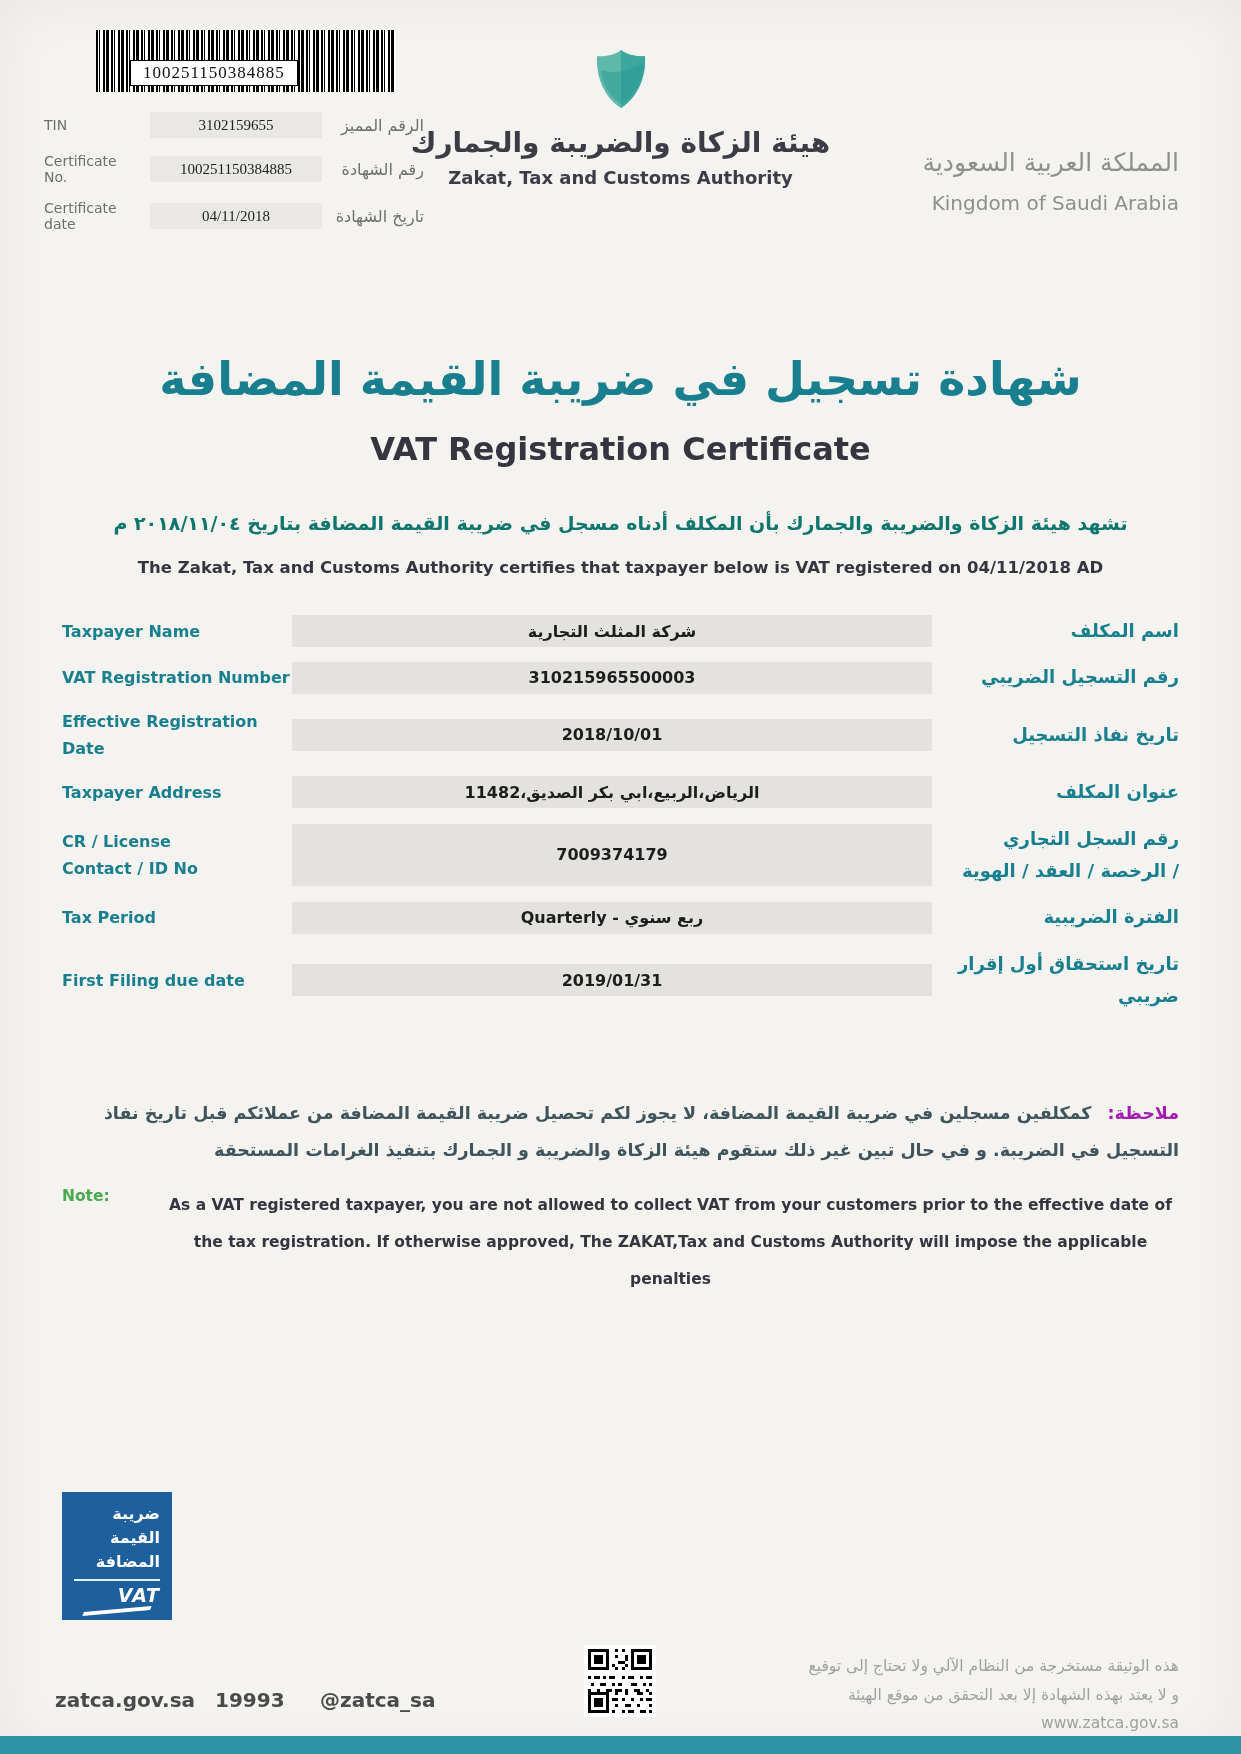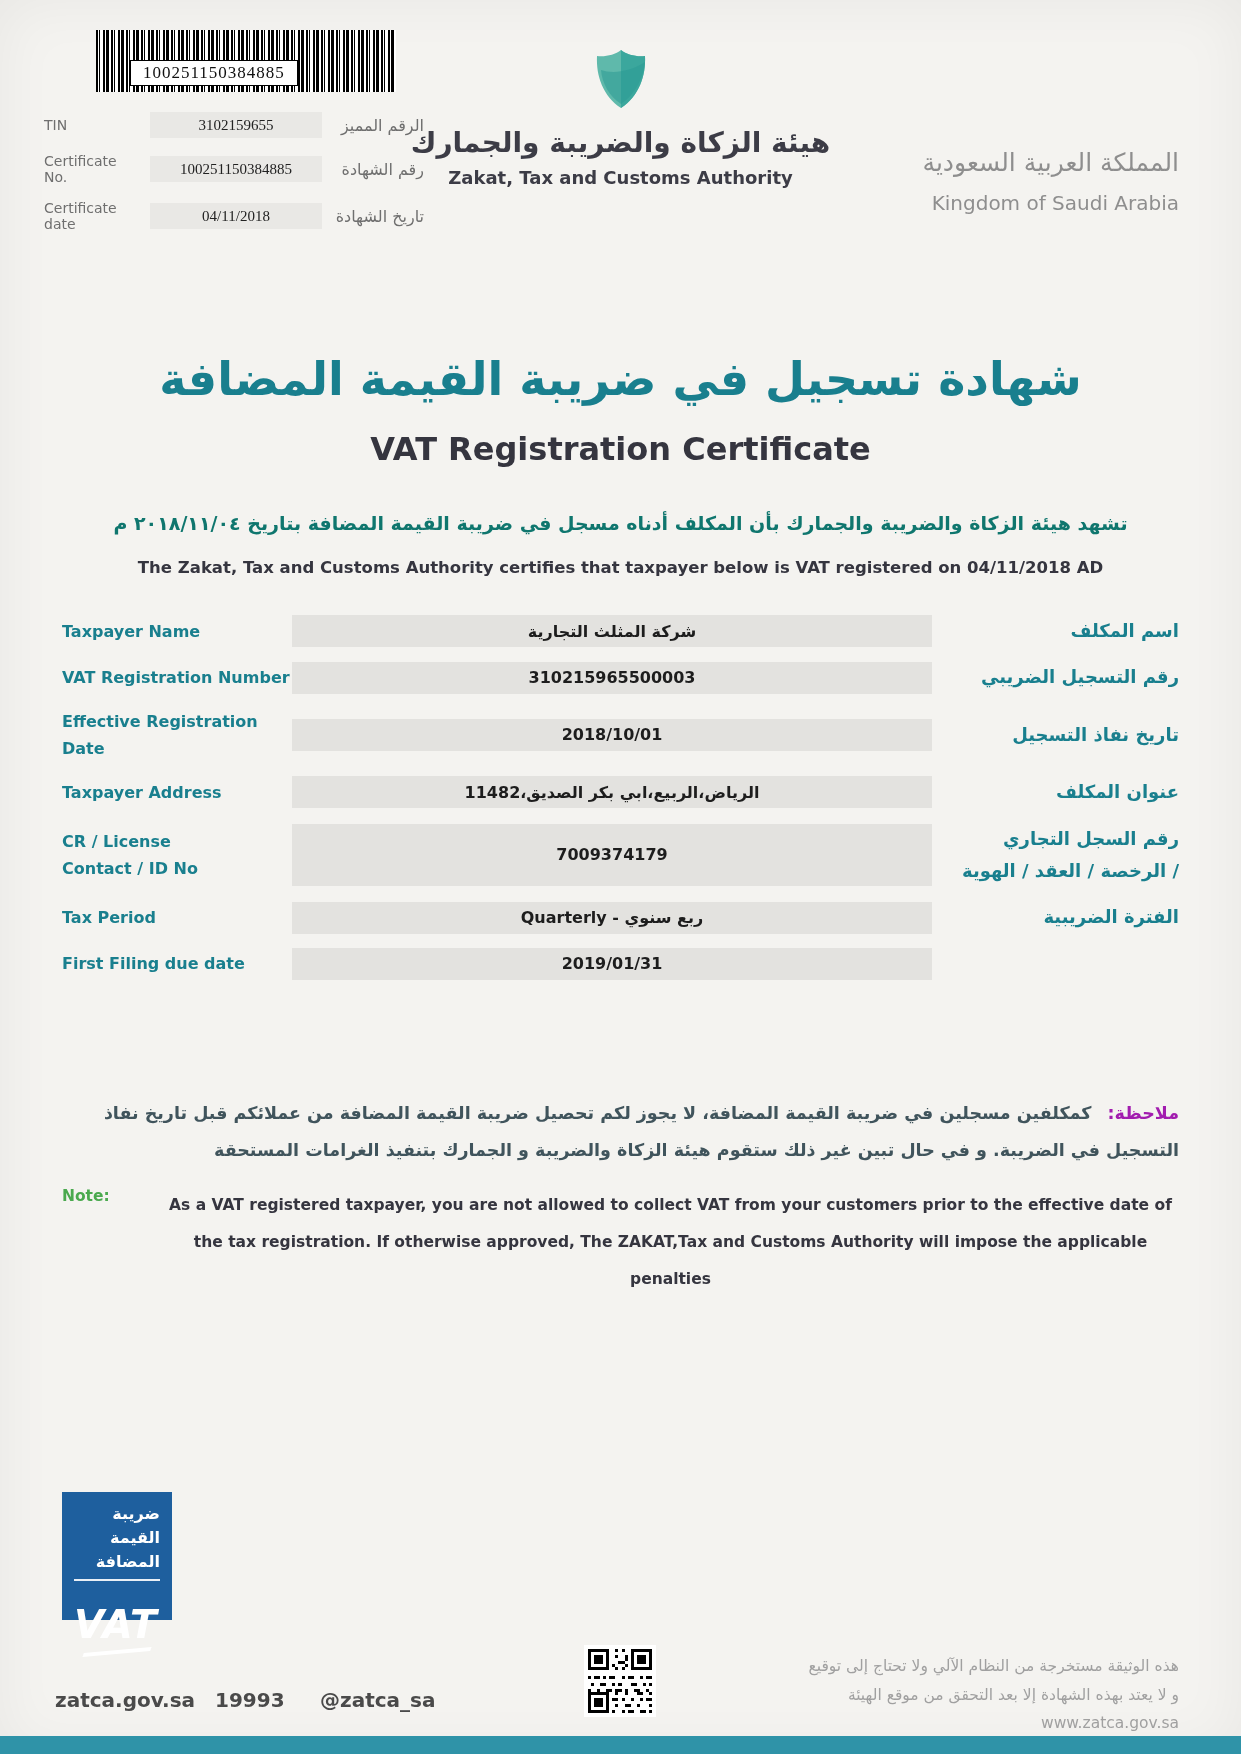--- a/index.html
+++ b/index.html
@@ -54,22 +54,22 @@
   .note-ar{direction:rtl;text-align:right;font-size:17.5px;font-weight:bold;color:#40545c;line-height:2.1;}
   .note-ar .nlabel{color:#a21caf;margin-left:10px;}
   .note-en{display:grid;grid-template-columns:100px 1fr;margin-top:18px;}
   .note-en .nlabel{color:#4aa94e;font-weight:bold;font-size:15.5px;}
   .note-en .ntext{font-size:15.5px;font-weight:bold;color:#35353f;text-align:center;line-height:2.4;}
 
   
   .vat-logo{position:absolute;left:62px;top:1492px;width:110px;height:128px;background:#1e5f9e;
     color:#fff;padding:10px 12px;box-sizing:border-box;}
   .vat-ar{font-size:16px;font-weight:bold;text-align:right;direction:rtl;white-space:pre-line;line-height:1.5;}
-  .vat-en{font-size:39px;font-weight:bold;font-style:italic;text-align:left;margin-top:5px;
-    border-top:2px solid rgba(255,255,255,0.9);padding-top:21px;letter-spacing:1px;}
+  .vat-en{font-size:19px;font-weight:bold;font-style:italic;text-align:right;margin-top:5px;
+    border-top:2px solid rgba(255,255,255,0.9);padding-top:3px;letter-spacing:1px;}
   .vat-swoosh{width:68px;height:4px;background:#fff;margin:3px auto 0;transform:rotate(-5deg) skewX(-25deg);}
 
   .footer-items{position:absolute;left:55px;top:1688px;display:flex;gap:0;}
   .footer-item{font-size:20px;font-weight:bold;color:#4a4a4a;}
   .fi-site{width:160px;}
   .fi-phone{width:105px;}
 
   .qr{position:absolute;left:584px;top:1645px;width:72px;height:72px;background:#fff;padding:4px;box-sizing:border-box;}
   .qr svg{display:block;width:100%;height:100%;shape-rendering:crispEdges;}
 
@@ -169,20 +169,22 @@
 
     <div class="frow">
       <div class="flabel-en">Tax Period</div>
       <div class="fvalue">Quarterly - ربع سنوي</div>
       <div class="flabel-ar">الفترة الضريبية</div>
     </div>
 
     <div class="frow">
       <div class="flabel-en">First Filing due date</div>
       <div class="fvalue">2019/01/31</div>
+      <div class="flabel-ar">تاريخ استحقاق أول إقرار
+ضريبي</div>
     </div>
 
   </div>
 
   <div class="note">
     <div class="note-ar">
       <span class="nlabel">ملاحظة:</span>
       <span>كمكلفين مسجلين في ضريبة القيمة المضافة، لا يجوز لكم تحصيل ضريبة القيمة المضافة من عملائكم قبل تاريخ نفاذ التسجيل في الضريبة. و في حال تبين غير ذلك ستقوم هيئة الزكاة والضريبة و الجمارك بتنفيذ الغرامات المستحقة</span>
     </div>
     <div class="note-en">

